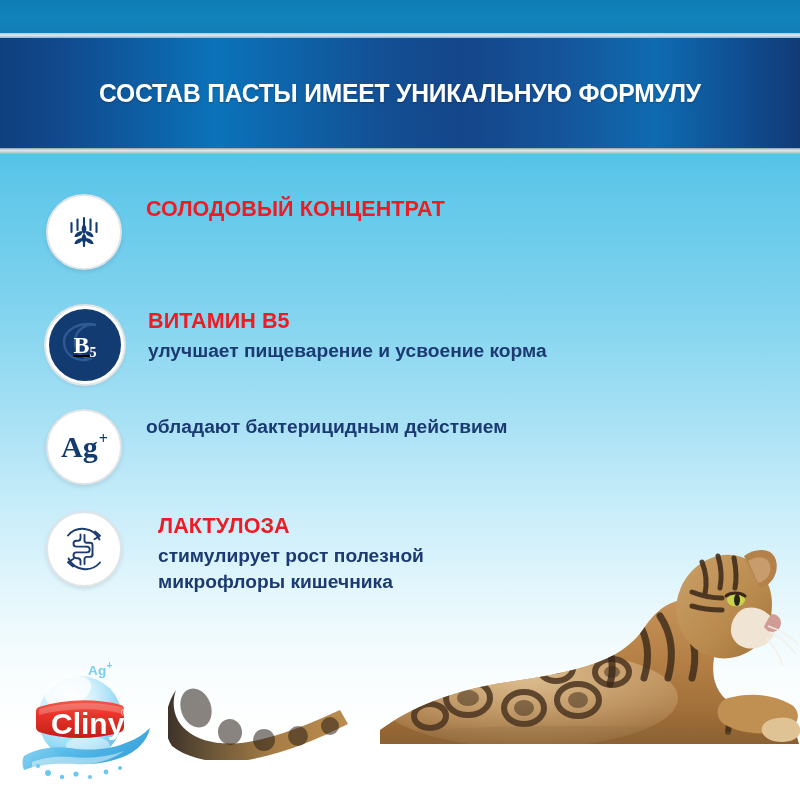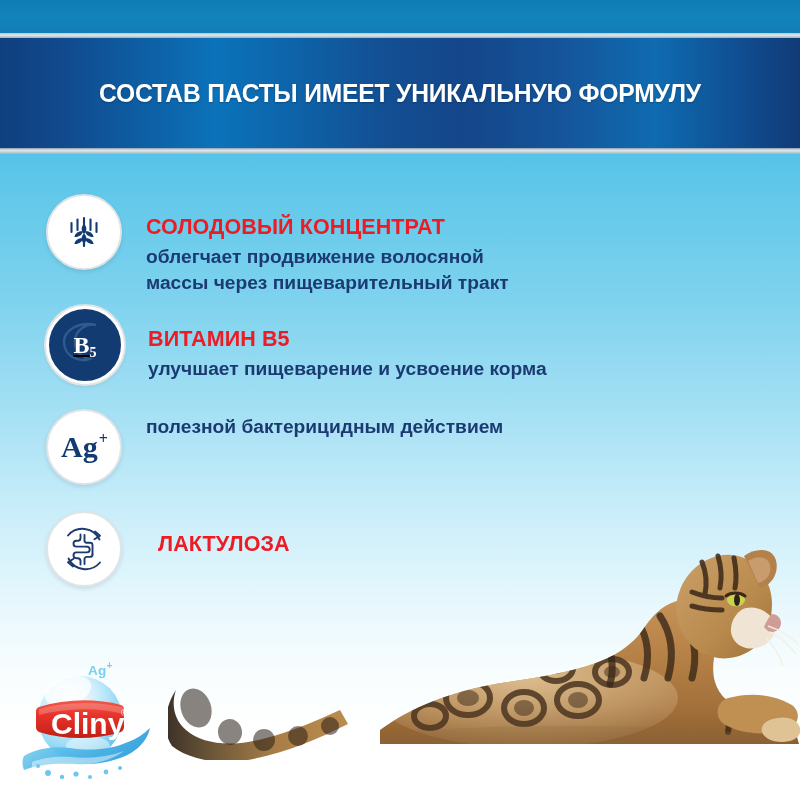--- a/index.html
+++ b/index.html
@@ -105,21 +105,20 @@
     margin-left:24px;
     padding-top:2px;
   }
   .feature-title{
     color:#ed1c24;
     font-size:21.5px;
     font-weight:bold;
     line-height:27px;
     letter-spacing:.1px;
     white-space:nowrap;
-    margin-top:18px;
   }
   .feature-desc{
     color:#1b3a72;
     font-size:19.2px;
     font-weight:bold;
     line-height:26px;
     letter-spacing:0px;
     margin-top:3px;
     white-space:pre-line;
   }
@@ -209,22 +208,20 @@
             <path d="M21 21.5c-1.1 3.6-4.7 6-8.6 5.4.8-3.8 4.5-6.3 8.6-5.4z"></path>
             <path d="M23 21.5c1.1 3.6 4.7 6 8.6 5.4-.8-3.8-4.5-6.3-8.6-5.4z"></path>
             <path d="M21 28.5c-1.1 3.6-4.7 6-8.6 5.4.8-3.8 4.5-6.3 8.6-5.4z"></path>
             <path d="M23 28.5c1.1 3.6 4.7 6 8.6 5.4-.8-3.8-4.5-6.3-8.6-5.4z"></path>
             <rect x="20.9" y="25" width="2.2" height="12" rx="1"></rect>
           </g>
         </svg>
       </div>
       <div class="feature-text">
         <div class="feature-title">СОЛОДОВЫЙ КОНЦЕНТРАТ</div>
-        <div class="feature-desc">облегчает продвижение волосяной
-массы через пищеварительный тракт</div>
       </div>
     </div>
 
     <div class="feature" style="top:151px;">
       <div class="feature-icon filled">
         <svg width="66" height="66" viewBox="0 0 66 66" style="position:absolute;left:0;top:0;" aria-hidden="true">
           <path d="M47 16c-10-2-20 5-21 15-1 9 5 17 14 19-12 4-24-4-25-16C14 22 29 12 47 16z" fill="none" stroke="#2f5a92" stroke-width="2.4" stroke-linecap="round"></path>
         </svg>
         <span class="b5-glyph"><span>B</span><sub>5</sub></span>
       </div>
@@ -232,41 +229,43 @@
         <div class="feature-title">ВИТАМИН B5</div>
         <div class="feature-desc">улучшает пищеварение и усвоение корма</div>
       </div>
     </div>
 
     <div class="feature" style="top:254px;">
       <div class="feature-icon">
         <span class="ag-glyph"><span>Ag</span><sup>+</sup></span>
       </div>
       <div class="feature-text">
-        <div class="feature-desc">полезной бактерицидным действием</div>
+        <div class="feature-desc">обладают бактерицидным действием</div>
       </div>
     </div>
 
     <div class="feature" style="top:356px;gap:12px;">
       <div class="feature-icon">
         <svg width="58" height="58" viewBox="0 0 58 58" aria-hidden="true">
           <g fill="none" stroke="#1b3a72" stroke-width="1.9" stroke-linecap="round" stroke-linejoin="round">
             <path d="M44.5 19.5a19 19 0 0 0-31.5-4"></path>
             <path d="M13.5 38.5a19 19 0 0 0 31.5 4"></path>
             <path d="M40 11.5l5 4.2-5.6 3.5" stroke-width="1.9"></path>
             <path d="M18 46.5l-5-4.2 5.6-3.5" stroke-width="1.9"></path>
             <path d="M25.5 14.5v3.4c0 1.6-1.3 2.9-2.9 2.9h-1.2c-1.6 0-2.9 1.3-2.9 2.9s1.3 2.9 2.9 2.9h10.4"></path>
             <path d="M31.8 26.6c1.6 0 2.9 1.3 2.9 2.9s-1.3 2.9-2.9 2.9H21.4c-1.6 0-2.9 1.3-2.9 2.9s1.3 2.9 2.9 2.9h1.2c1.6 0 2.9 1.3 2.9 2.9v3.4"></path>
             <path d="M29.5 15v5.5c0 1.2 1 2.2 2.2 2.2h3.4c1.3 0 2.4 1.1 2.4 2.4v9.4"></path>
             <path d="M37.5 34.5c0 1.3-1.1 2.4-2.4 2.4h-3.4c-1.2 0-2.2 1-2.2 2.2V44"></path>
           </g>
         </svg>
       </div>
       <div class="feature-text">
         <div class="feature-title">ЛАКТУЛОЗА</div>
+        <div class="feature-desc">стимулирует рост полезной
+микрофлоры кишечника</div>
       </div>
     </div>
 
   </div>
 
   <div class="cat-wrap">
     <svg width="632" height="252" viewBox="0 0 632 252" aria-hidden="true">
       <defs>
         <linearGradient id="furBody" x1="0" y1="0" x2="0" y2="1">
           <stop offset="0%" stop-color="#c59257"></stop>

